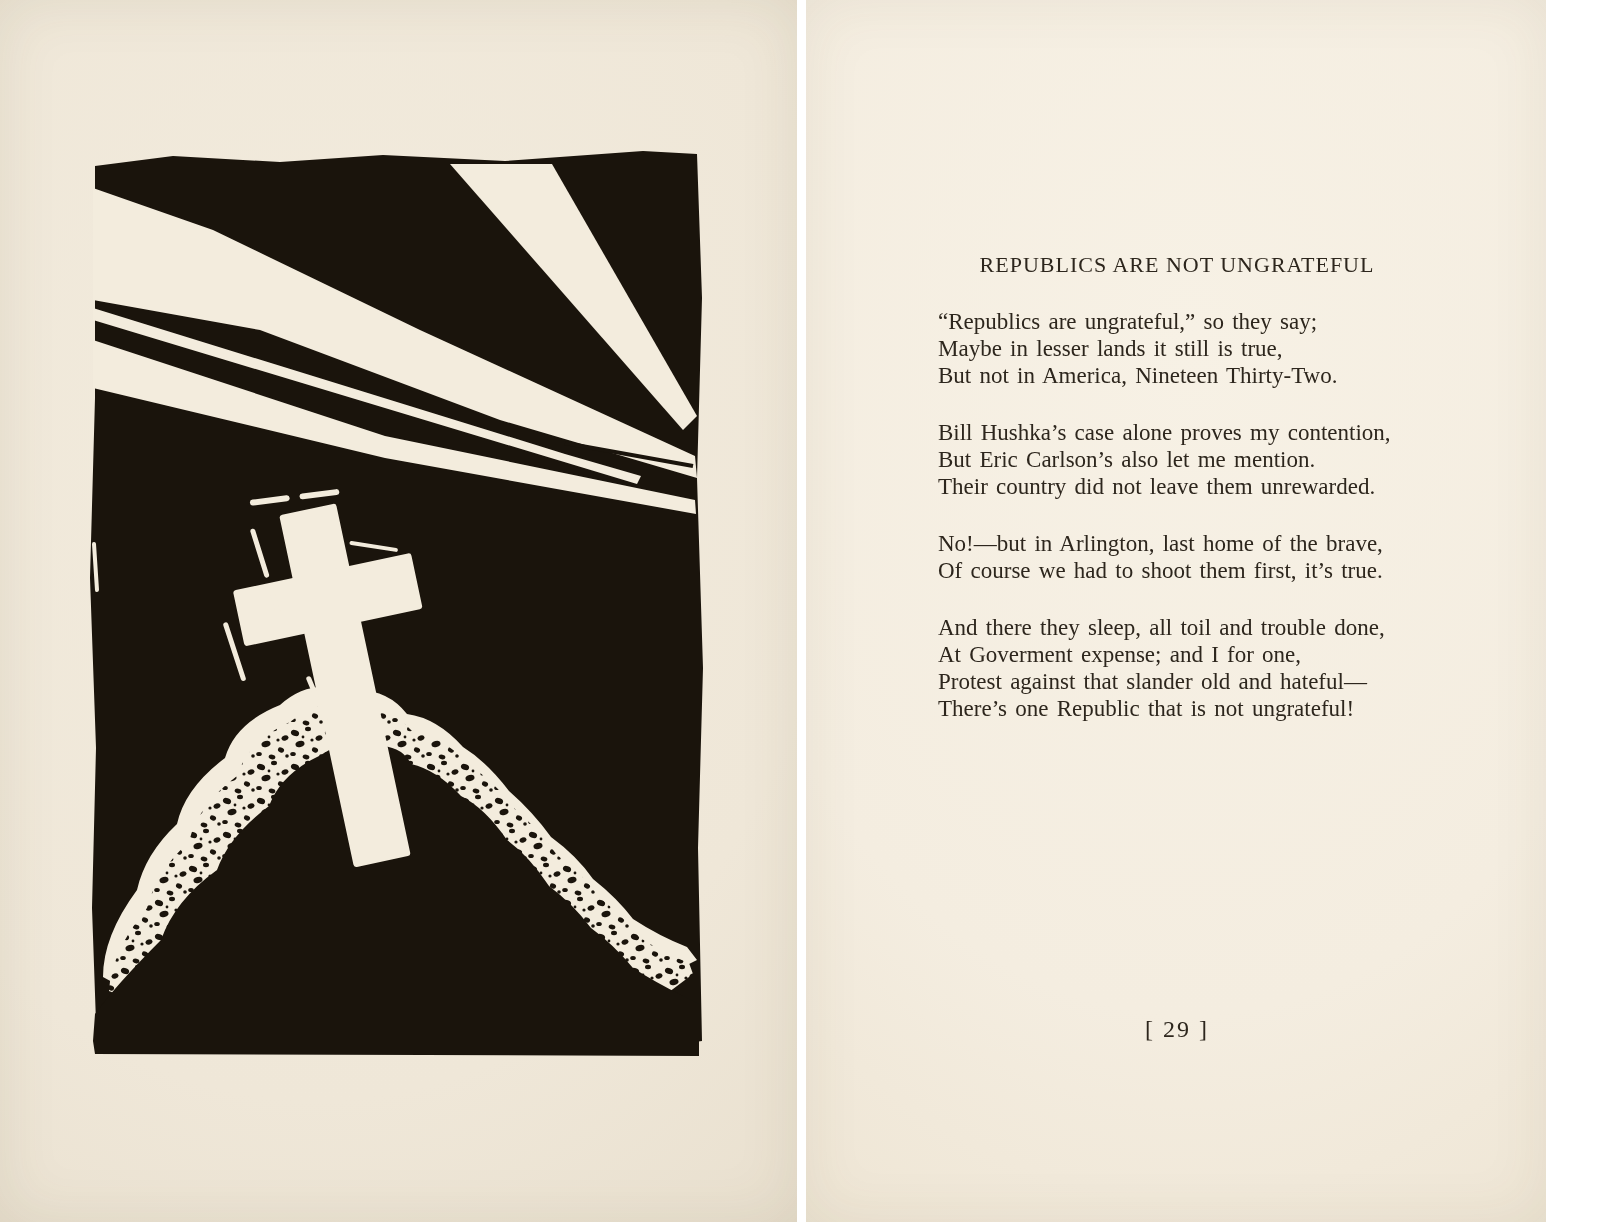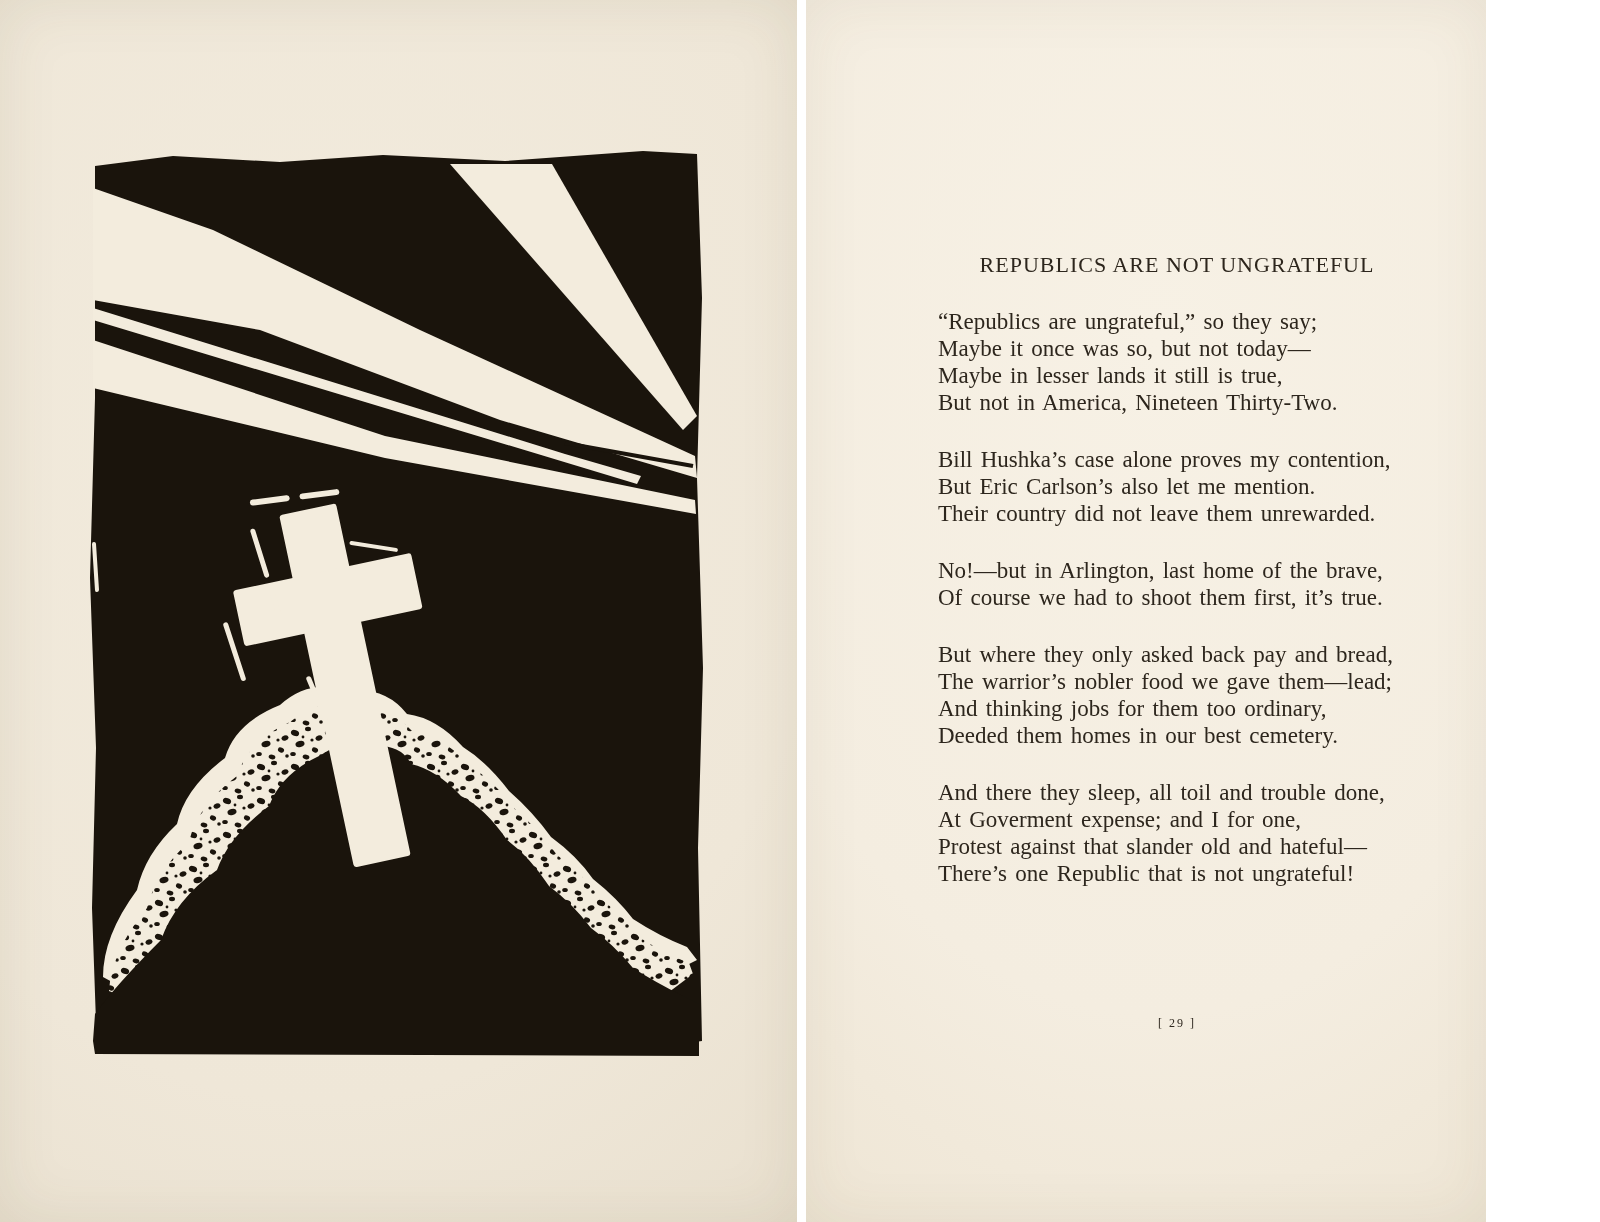--- a/index.html
+++ b/index.html
@@ -8,21 +8,21 @@
     background:#ffffff;overflow:hidden;
     font-family:"Liberation Serif", serif;
   }
   .page{position:absolute;top:0;height:1222px;}
   .page-left{
     left:0;width:797px;
     background:radial-gradient(120% 100% at 40% 35%, #f2ebdd 0%, #efe7d8 55%, #e9e0cf 82%, #ddd2bc 100%);
     box-shadow:inset 0 0 60px rgba(92,74,44,0.10);
   }
   .page-right{
-    left:806px;width:680px;
+    left:806px;width:740px;
     background:radial-gradient(120% 100% at 52% 28%, #f7f1e5 0%, #f4ede0 55%, #eee5d4 85%, #e3d8c3 100%);
     box-shadow:inset 0 0 60px rgba(92,74,44,0.08);
   }
   .gutter{position:absolute;top:0;left:797px;width:9px;height:1222px;background:#ffffff;}
 
   
   .woodcut{position:absolute;left:85px;top:148px;width:623px;height:915px;margin:0;}
   .woodcut svg{display:block;width:100%;height:100%;}
   .ink{fill:#1a140c;}
   .paperfill{fill:#f3ecdd;}
@@ -37,21 +37,21 @@
     margin:0 0 30px 0;
     font-size:22px;font-weight:normal;letter-spacing:1px;
     text-align:center;white-space:nowrap;
   }
   .stanza{margin:0 0 30px 0;}
   .stanza p{
     margin:0;font-size:23px;line-height:27px;word-spacing:2.5px;white-space:nowrap;
   }
   .page-number{
     position:absolute;left:132px;top:1016px;width:478px;
-    text-align:center;font-size:12px;color:#2d261d;letter-spacing:2px;
+    text-align:center;font-size:24px;color:#2d261d;letter-spacing:2px;
   }
 </style>
 </head>
 <body>
 
 <div class="page page-left">
   <figure class="woodcut">
     <svg viewBox="0 0 623 915" preserveAspectRatio="none">
       <defs>
         <pattern id="stip" width="34" height="34" patternUnits="userSpaceOnUse">
@@ -106,42 +106,35 @@
 </div>
 
 <div class="gutter"></div>
 
 <div class="page page-right">
   <div class="poem">
     <h1 class="poem-title">REPUBLICS ARE NOT UNGRATEFUL</h1>
 
     <div class="stanza">
       <p>“Republics are ungrateful,” so they say;</p>
-      <p>Maybe it once was so, but not today—</p>
       <p>Maybe in lesser lands it still is true,</p>
       <p>But not in America, Nineteen Thirty-Two.</p>
     </div>
 
     <div class="stanza">
       <p>Bill Hushka’s case alone proves my contention,</p>
       <p>But Eric Carlson’s also let me mention.</p>
       <p>Their country did not leave them unrewarded.</p>
     </div>
 
     <div class="stanza">
       <p>No!—but in Arlington, last home of the brave,</p>
       <p>Of course we had to shoot them first, it’s true.</p>
     </div>
 
-    <div class="stanza">
-      <p>But where they only asked back pay and bread,</p>
-      <p>The warrior’s nobler food we gave them—lead;</p>
-      <p>And thinking jobs for them too ordinary,</p>
-      <p>Deeded them homes in our best cemetery.</p>
-    </div>
 
     <div class="stanza">
       <p>And there they sleep, all toil and trouble done,</p>
       <p>At Goverment expense; and I for one,</p>
       <p>Protest against that slander old and hateful—</p>
       <p>There’s one Republic that is not ungrateful!</p>
     </div>
   </div>
 
   <div class="page-number">[ 29 ]</div>

